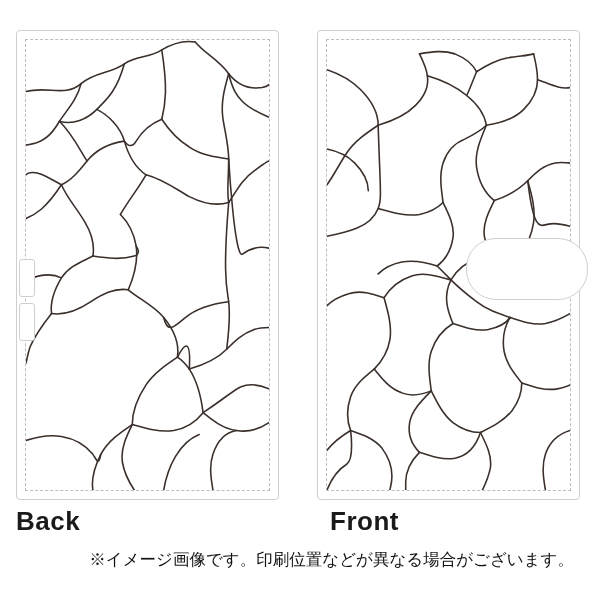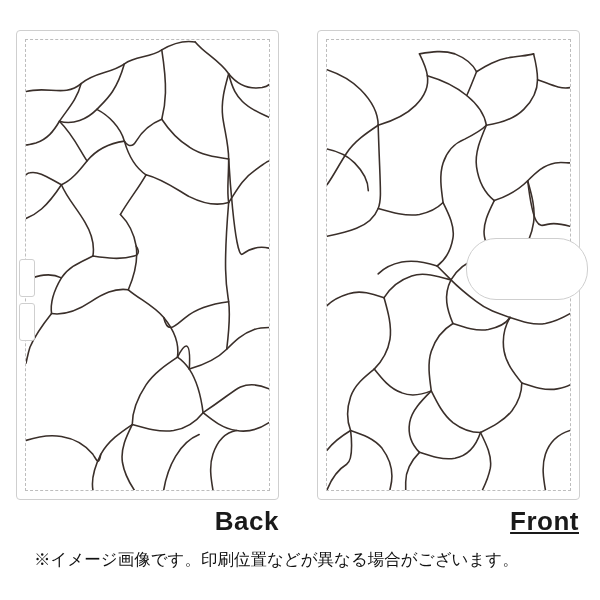--- a/index.html
+++ b/index.html
@@ -89,31 +89,32 @@
     top: 506px;
     width: 600px;
     height: 40px;
   }
   .label {
     position: absolute;
     top: 0;
     font-size: 26px;
     font-weight: bold;
     color: #1a1a1a;
-    text-align: right;
+    text-align: left;
     letter-spacing: 0.5px;
   }
   .label.back  { left: 16px;  width: 263px; }
-  .label.front { left: 316px; width: 263px; text-decoration: underline; }
+  .label.front { left: 330px; width: 263px; }
 
   .notes {
     position: absolute;
     left: 34px;
     top: 548px;
     width: 540px;
+    text-align: right;
   }
   .note {
     font-size: 16.5px;
     color: #111111;
     line-height: 1.45;
     white-space: nowrap;
   }
 </style>
 </head>
 <body>

